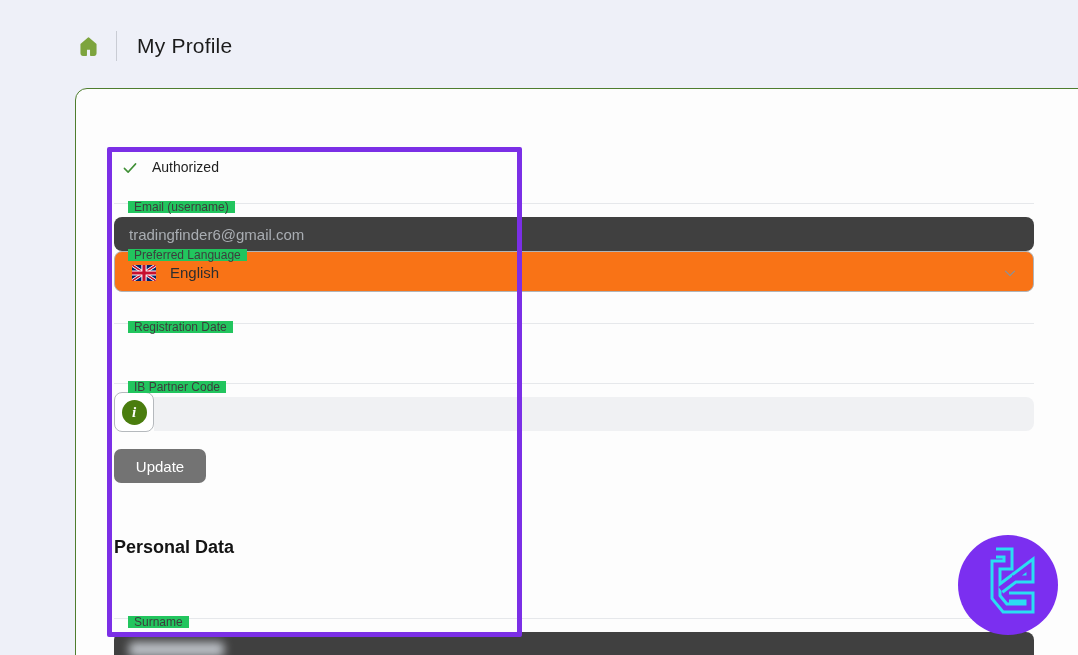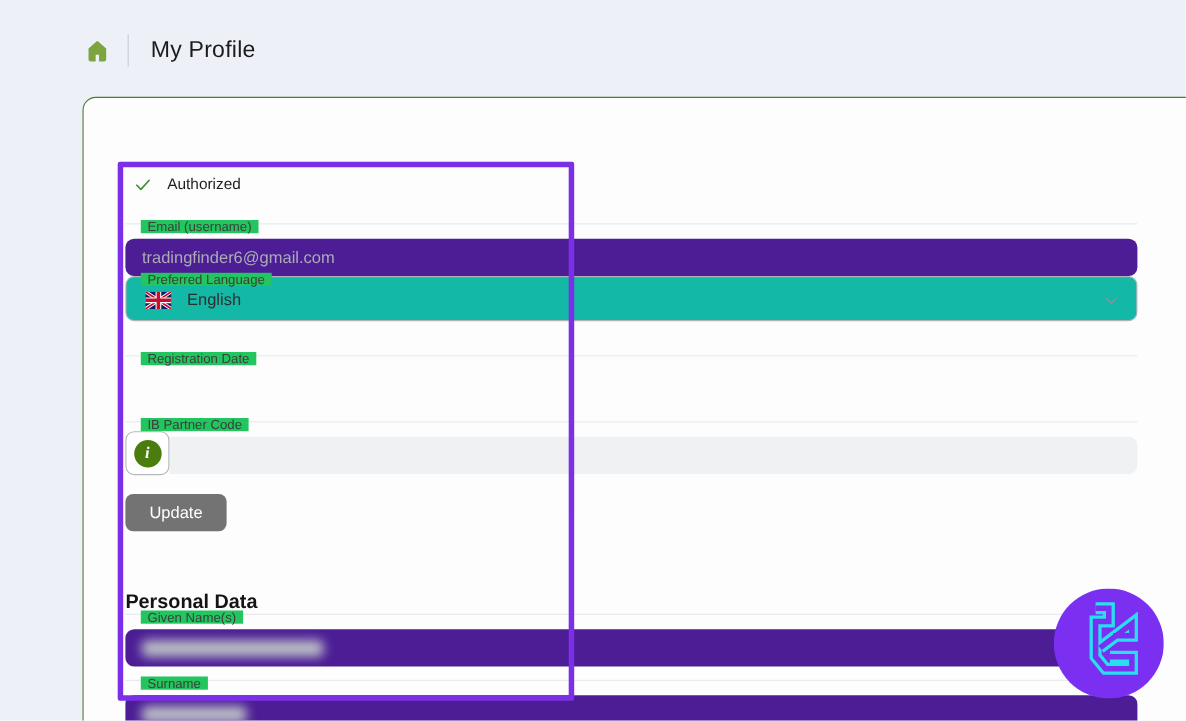--- a/index.html
+++ b/index.html
@@ -38,28 +38,28 @@
   .g-email { top:108px; } .g-lang { top:156px; } .g-reg { top:228px; }
   .g-ib { top:288px; } .g-given { top:463px; } .g-surname { top:523px; }
 
   .hairline { position:absolute; left:0; right:0; top:6px; height:1px; background:#e6e8eb; }
   .f-label {
     position:relative; z-index:2; display:inline-block; margin-left:14px; padding:0 6px;
     background:#22c55e; font-size:12px; line-height:12px; color:#3d3d3d;
   }
   .filled-input {
     position:relative; margin-top:2px; height:34px; width:100%;
-    background:#4c1d95; border-radius:8px;
+    background:#404040; border-radius:8px;
     display:flex; align-items:center; padding:0 15px;
     font-size:15px; color:#a9adb2;
   }
   
   .outline-box {
     position:absolute; left:0; right:0; top:6px; height:41px;
-    background:#14b8a6; border:1px solid #b0b4b8; border-radius:8px;
+    background:#f97316; border:1px solid #b0b4b8; border-radius:8px;
     display:flex; align-items:center; padding:2px 14px 0 17px; cursor:pointer;
   }
   .outline-box .flag { flex:0 0 auto; width:24px; height:16px; border-radius:1px; overflow:hidden; }
   .outline-box .sel-text { margin-left:14px; font-size:15px; color:#2e2e2e; }
   .outline-box .chev { margin-left:auto; width:18px; height:18px; }
 
   
   .ib-row { position:relative; margin-top:2px; height:34px; }
   .ib-info-box {
     position:absolute; left:0; top:-5px; width:40px; height:40px; z-index:1;
@@ -163,27 +163,20 @@
             <span class="info-circle">i</span>
           </div>
           <input class="ib-input" type="text" value="" style="">
         </div>
       </div>
 
       <button class="update-btn">Update</button>
 
       <div class="section-heading heading-personal">Personal Data</div>
 
-      <div class="group g-given">
-        <div class="hairline"></div>
-        <span class="f-label">Given Name(s)</span>
-        <div class="filled-input">
-          <span class="redact redact-given"></span>
-        </div>
-      </div>
 
       <div class="group g-surname">
         <div class="hairline"></div>
         <span class="f-label">Surname</span>
         <div class="filled-input">
           <span class="redact redact-surname"></span>
         </div>
       </div>
 
     </div>

